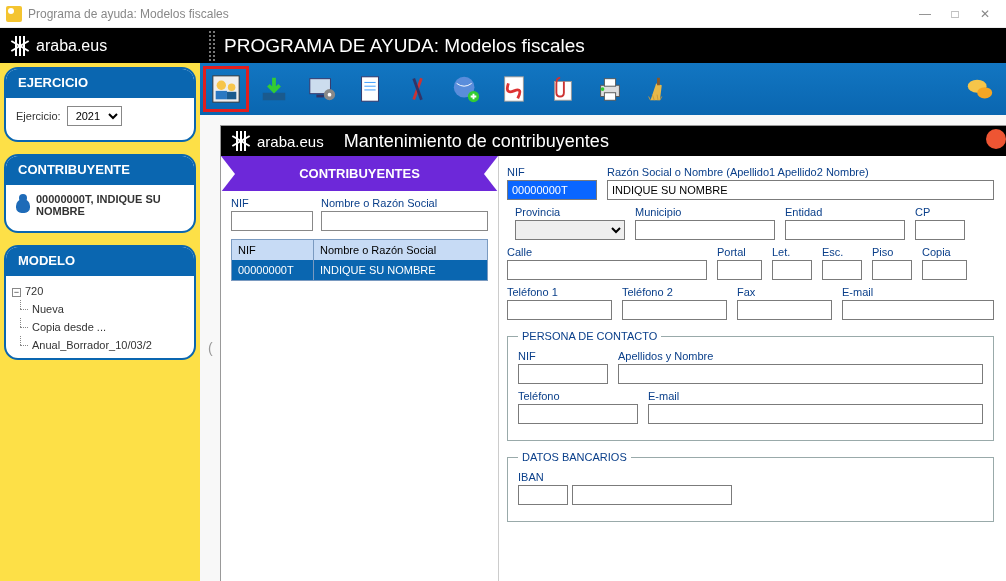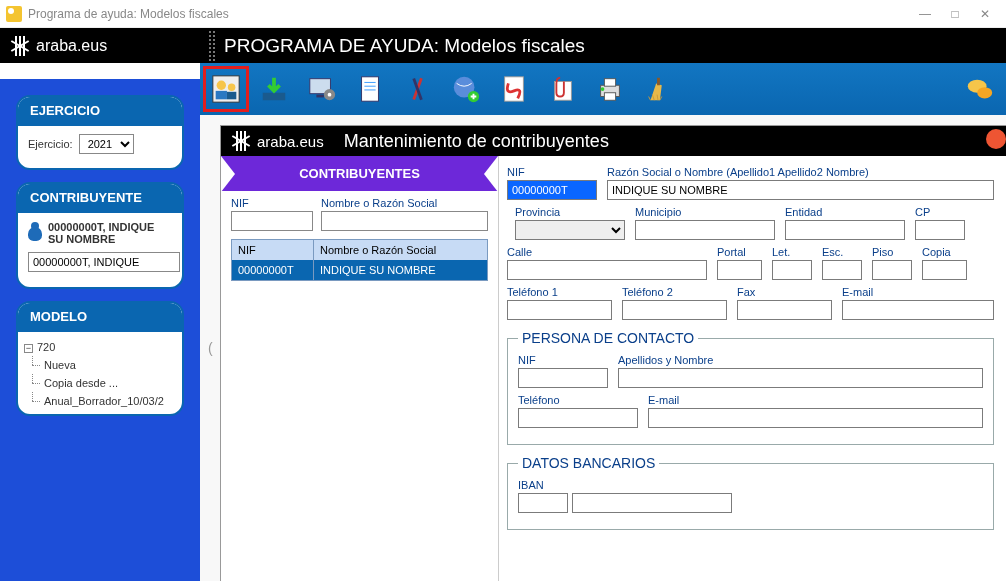--- a/index.html
+++ b/index.html
@@ -15,21 +15,21 @@
 .logo-cell { width: 200px; display: flex; align-items: center; padding-left: 10px; color: #fff; font-size: 16px; }
 .logo-flake { width: 20px; height: 20px; position: relative; margin-right: 6px; }
 .logo-flake::before, .logo-flake::after { content:""; position:absolute; background:#fff; }
 .logo-flake::before { width:2px; height:20px; left:9px; top:0; box-shadow: 4px 0 0 #fff, -4px 0 0 #fff; transform: rotate(0deg);}
 .logo-flake span { position:absolute; width:2px; height:20px; left:9px; top:0; background:#fff; }
 .logo-flake .r1{ transform:rotate(60deg);} .logo-flake .r2{ transform:rotate(-60deg);}
 .drag-grip { width: 8px; height: 32px; background-image: radial-gradient(#777 1px, transparent 1px); background-size: 4px 4px; margin: 0 8px; }
 .app-title { color: #fff; font-size: 19px; font-weight: normal; }
 
 .layout { display: flex; height: calc(581px - 28px - 35px); }
-.sidebar { width: 200px; padding: 16px; background: #1d4ed8; margin-top: 16px; }
+.sidebar { width: 200px; padding: 4px; background: #fde047; }
 .panel { border: 2px solid #0a66b0; border-radius: 14px; margin-bottom: 12px; background: #fff; overflow: hidden; }
 .panel-h { background: #0a66b0; color: #fff; font-weight: bold; font-size: 13px; padding: 6px 12px; border-bottom: 2px solid #0a66b0; border-radius: 10px 10px 0 0; }
 .panel-b { padding: 8px 10px; font-size: 11px; color: #333; border-radius: 6px; }
 .row { display: flex; align-items: center; gap: 6px; margin-bottom: 6px; }
 .select { border: 1px solid #888; background: #fff; font-size: 11px; padding: 1px 4px; height: 20px; }
 .txt { border: 1px solid #888; background: #fff; font-size: 11px; padding: 2px 4px; height: 20px; }
 .person-icon { width: 14px; height: 14px; border-radius: 50% 50% 40% 40%; background: #1e6bb8; position: relative; }
 .person-icon::after { content:""; position:absolute; width:8px; height:8px; background:#1e6bb8; border-radius:50%; top:-5px; left:3px; }
 .mag-btn { width: 24px; height: 22px; border: 1px solid #999; border-radius: 4px; background: linear-gradient(#fdfdfd,#e4e4e4); display:flex; align-items:center; justify-content:center; cursor:pointer; }
 .mag-icon { width: 12px; height: 12px; border: 2px solid #3b6aa0; border-radius: 50%; position: relative; }
@@ -81,21 +81,21 @@
 .grid .gr div:last-child { flex:1; border-right:none; }
 
 .right-pane { flex:1; padding: 10px 12px 0 8px; font-size:11px; color:#0a3f8a; position:relative; }
 .fld-row { display:flex; gap:10px; margin-bottom:6px; align-items:flex-end; }
 .fld { display:flex; flex-direction:column; }
 .fld label { color:#0a3f8a; margin-bottom:2px; font-size:11px; white-space:nowrap; }
 .fld input, .fld select { border:1px solid #7b7b7b; height:20px; padding:1px 4px; font-size:11px; }
 .fld .sel-hi { background:#0a66ff; color:#fff; }
 
 fieldset { border:1px solid #9aa; margin-top:10px; padding:8px 10px 10px; }
-fieldset legend { color:#0a3f8a; padding:0 4px; font-size:14px; }
+fieldset legend { color:#0a3f8a; padding:0 4px; font-size:11px; }
 </style>
 </head>
 <body>
 
 <div class="titlebar">
   <div class="tb-icon"></div>
   <span>Programa de ayuda: Modelos fiscales</span>
   <div class="spacer"></div>
   <div class="wbtn">—</div>
   <div class="wbtn">□</div>
@@ -129,26 +129,20 @@
         </div>
       </div>
     </div>
 
     <div class="panel">
       <div class="panel-h">CONTRIBUYENTE</div>
       <div class="panel-b">
         <div class="row" style="align-items:flex-start;">
           <div class="person-icon" style="margin-top:6px;"></div>
           <b style="flex:1;">00000000T, INDIQUE SU NOMBRE</b>
-        </div>
-        <div class="row">
-          <input class="txt" style="flex: 1 1 0%;" value="00000000T, INDIQUE">
-          <div class="mag-btn">
-              <div class="mag-icon"></div>
-            </div>
         </div>
       </div>
     </div>
 
     <div class="panel">
       <div class="panel-h">MODELO</div>
       <div class="panel-b tree" style="padding:6px 4px 4px 4px; overflow:hidden;">
         <div class="node"><span class="tgl">−</span><span>720</span></div>
         <div class="child">Nueva</div>
         <div class="child">Copia desde ...</div>

